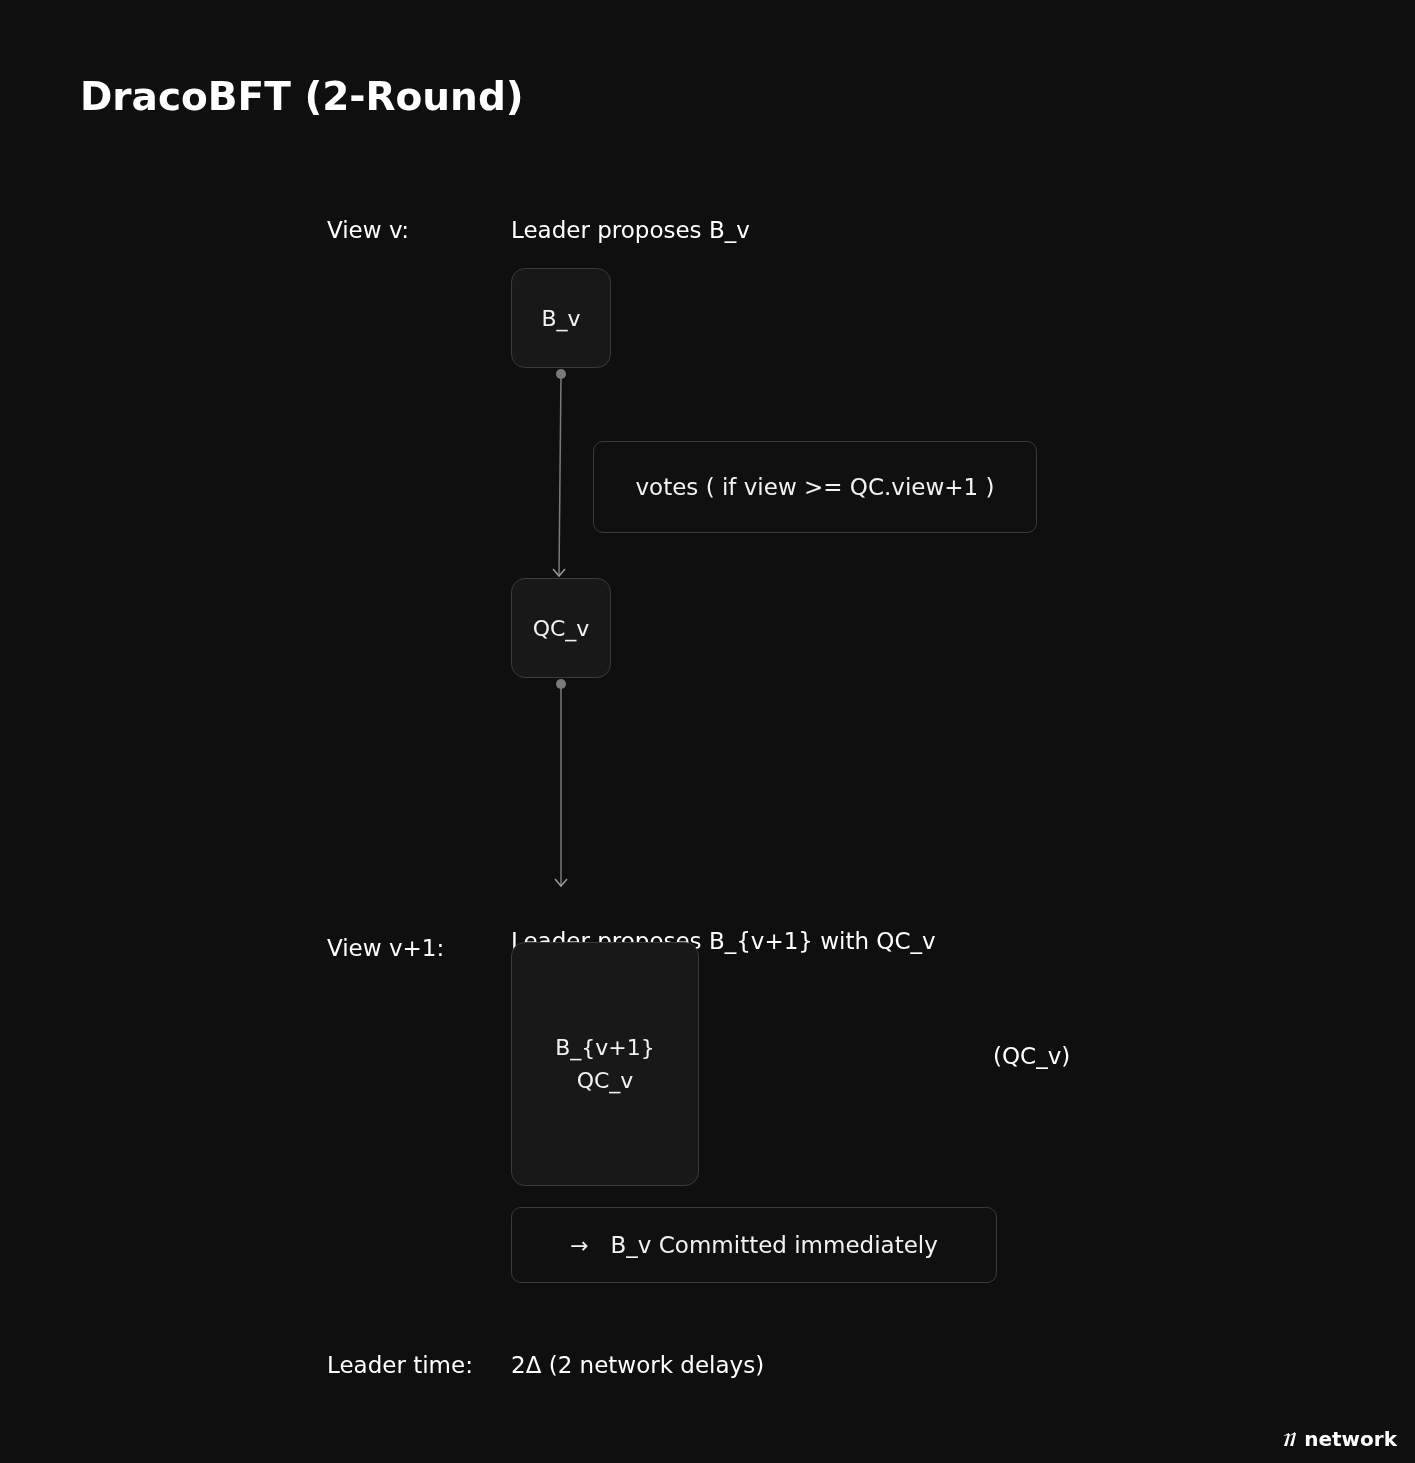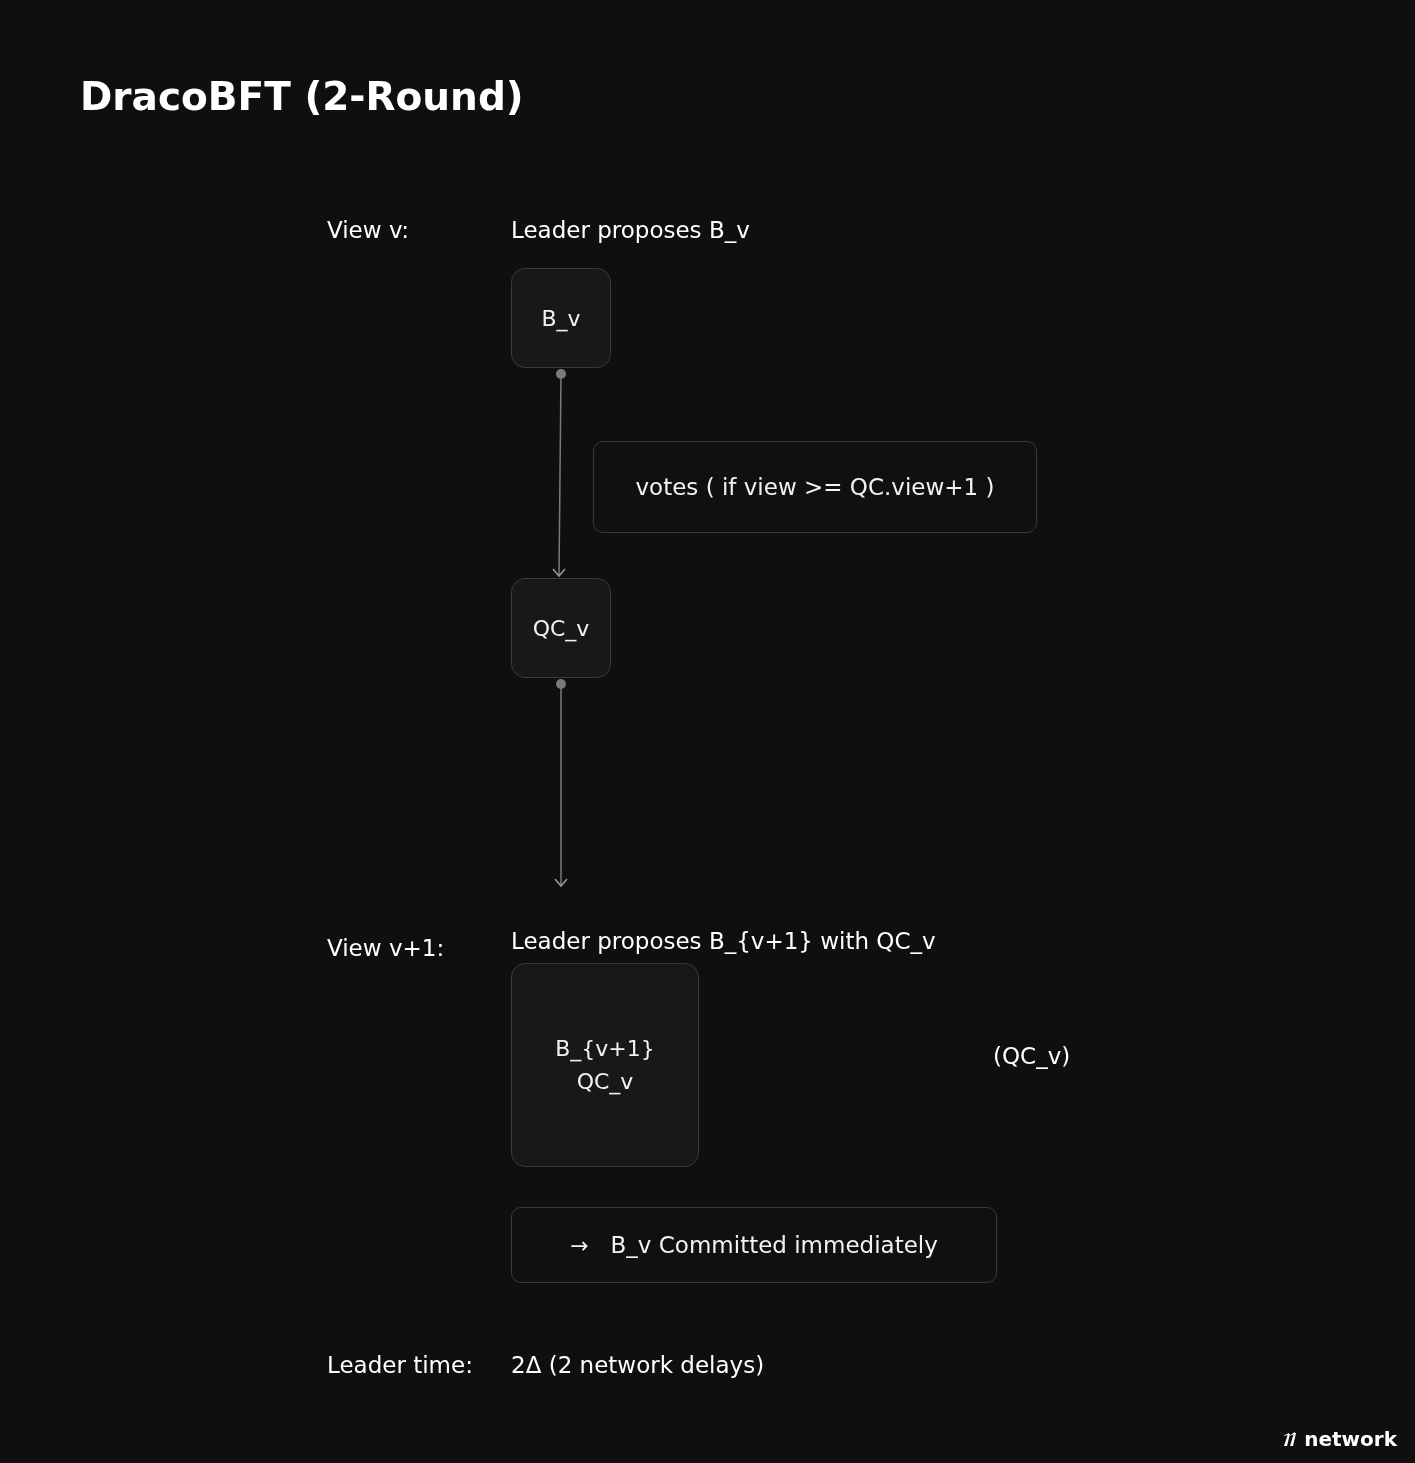--- a/index.html
+++ b/index.html
@@ -100,21 +100,21 @@
   <g>
     <circle cx="561" cy="684" r="5" fill="#7a7a7a"></circle>
     <line x1="561" y1="684" x2="561" y2="886" stroke="#7a7a7a" stroke-width="1.5"></line>
     <polyline points="555,879 561,886 567,879" fill="none" stroke="#9a9a9a" stroke-width="1.5"></polyline>
   </g>
 </svg>
 
 <div class="abs label" style="left:327px; top:910px;margin-top:23px;">View v+1:</div>
 <div class="abs label" style="left:511px; top:910px;margin-top:16px;">Leader proposes B_{v+1} with QC_v</div>
 
-<div class="abs node" style="left:511px; top:963px; width:188px; height:204px;">
+<div class="abs node" style="left:511px; top:942px; width:188px; height:244px;">
   <span>B_{v+1}</span>
   <span class="line2">QC_v</span>
 </div>
 
 <div class="abs label" style="left:993px; top:1041px;">(QC_v)</div>
 
 <div class="abs pill" style="left:511px; top:1207px; width:486px; height:76px;">
   <span class="commit-arrow">→</span>
   <span>B_v Committed immediately</span>
 </div>

